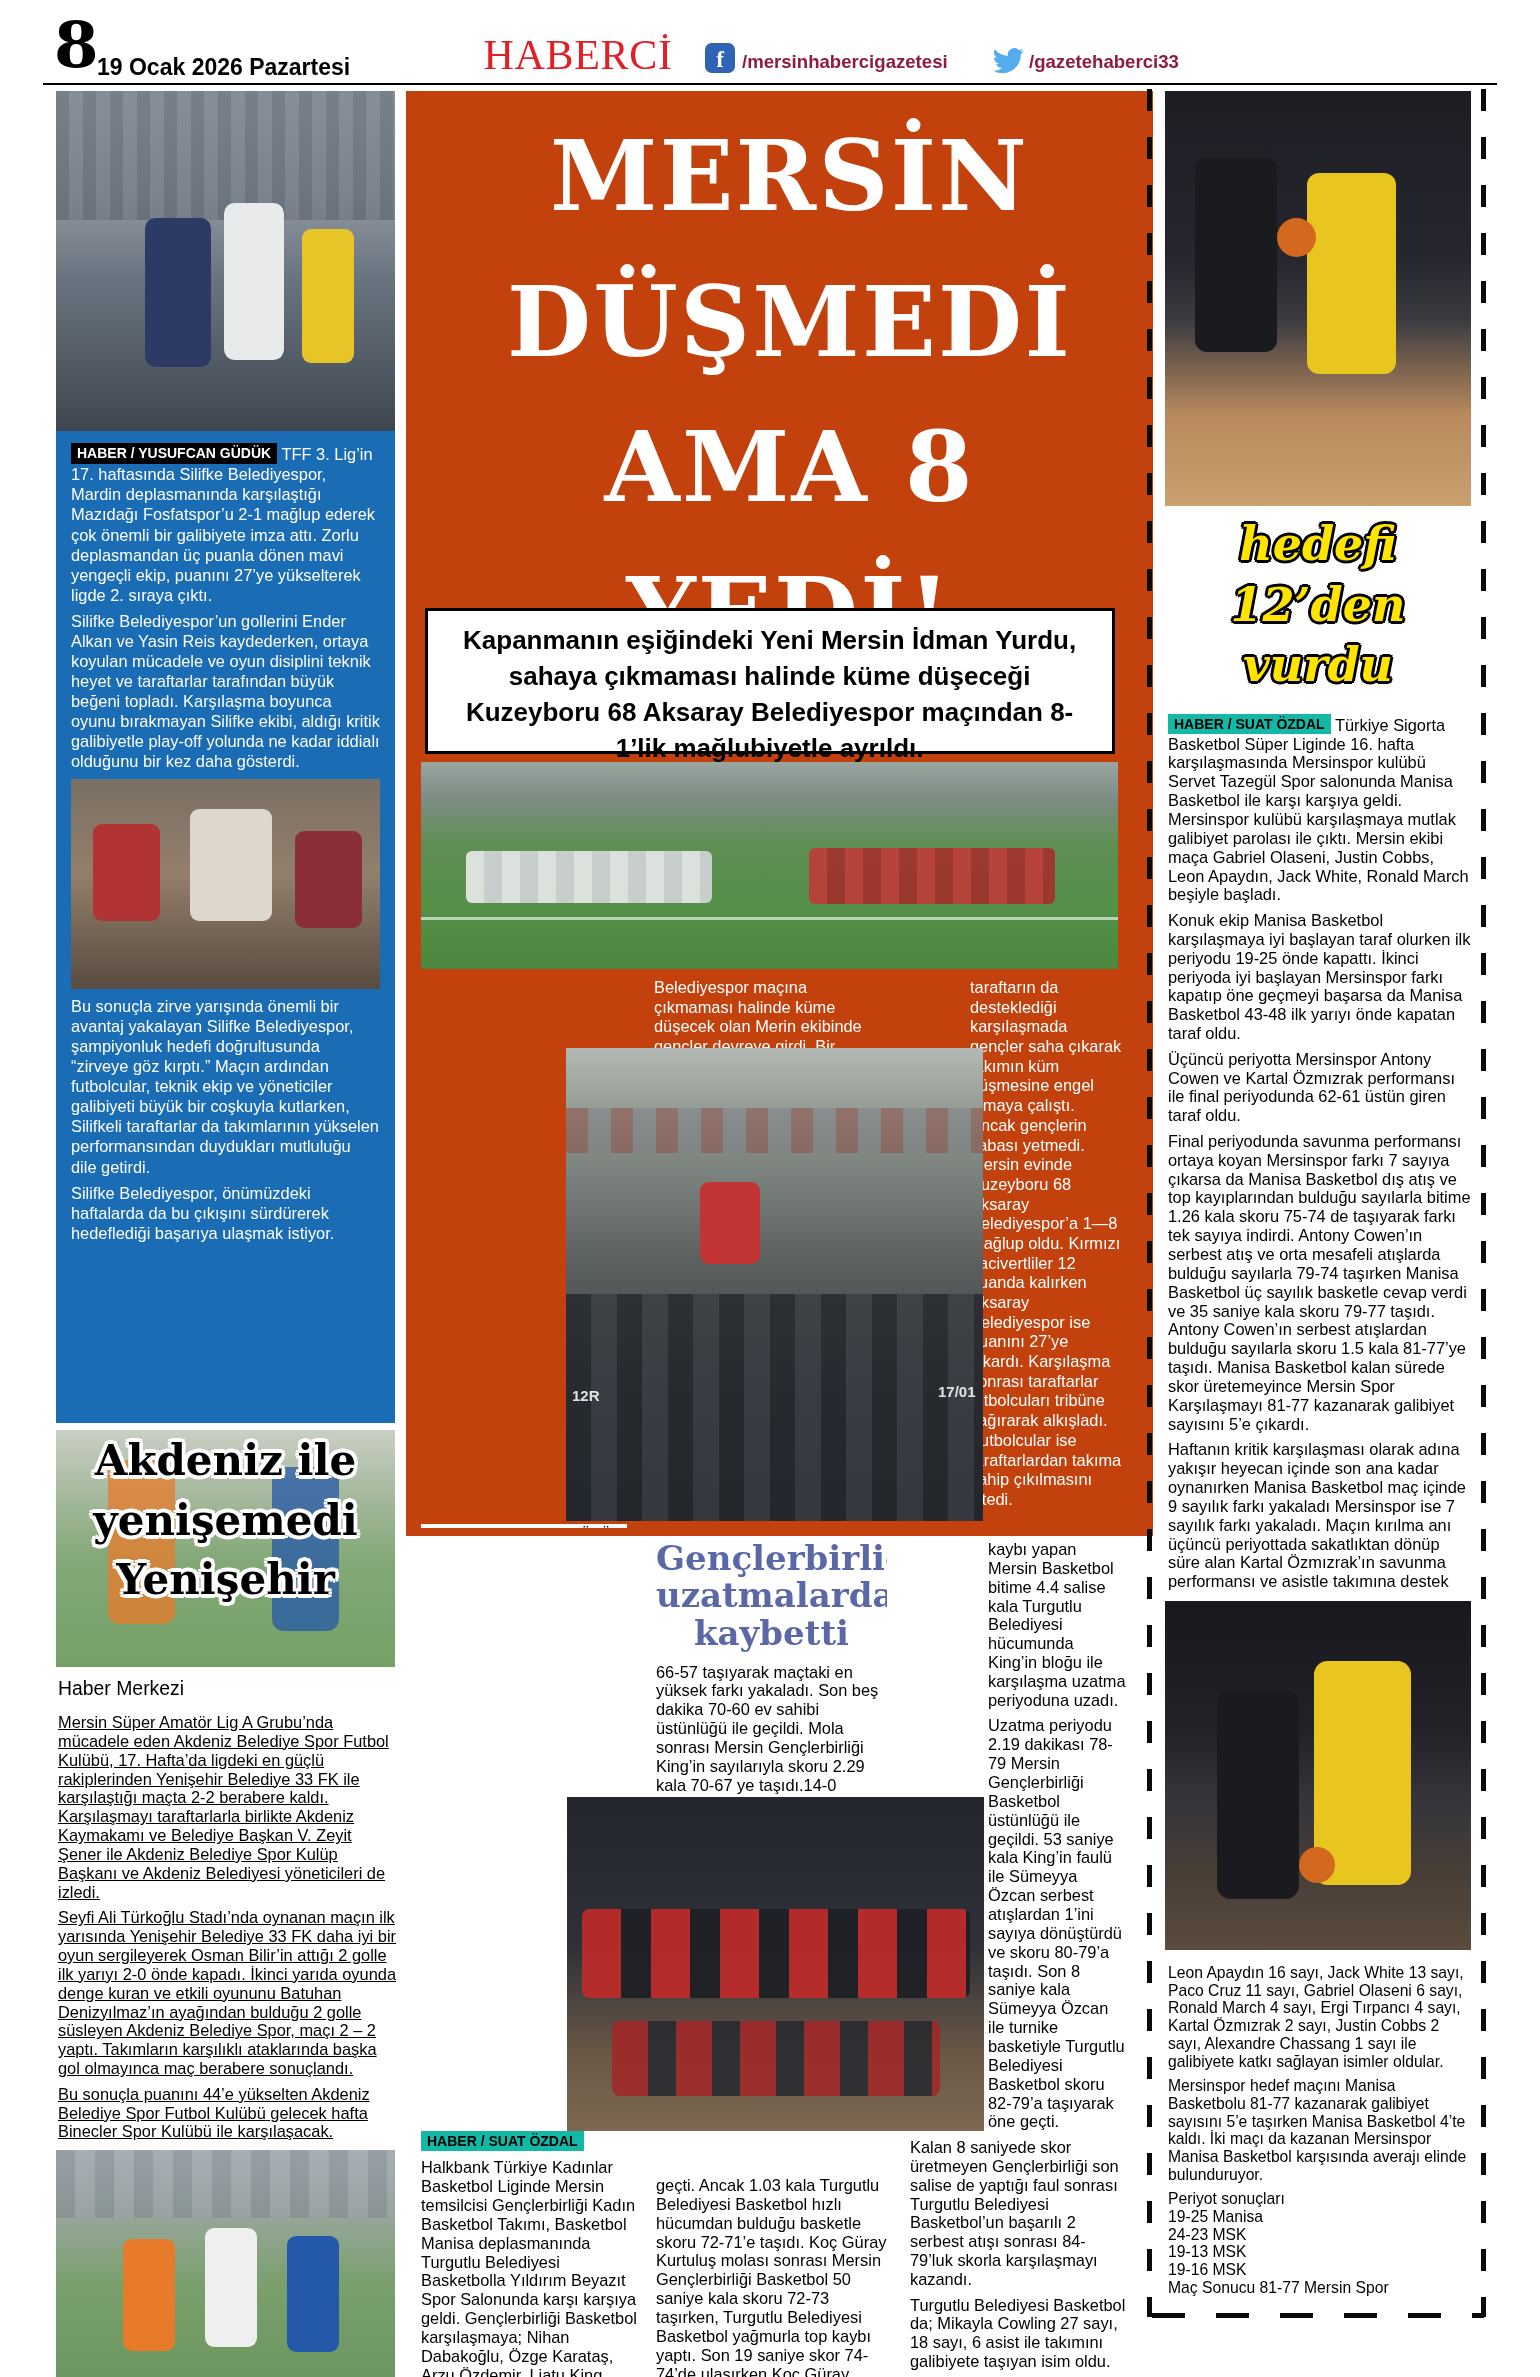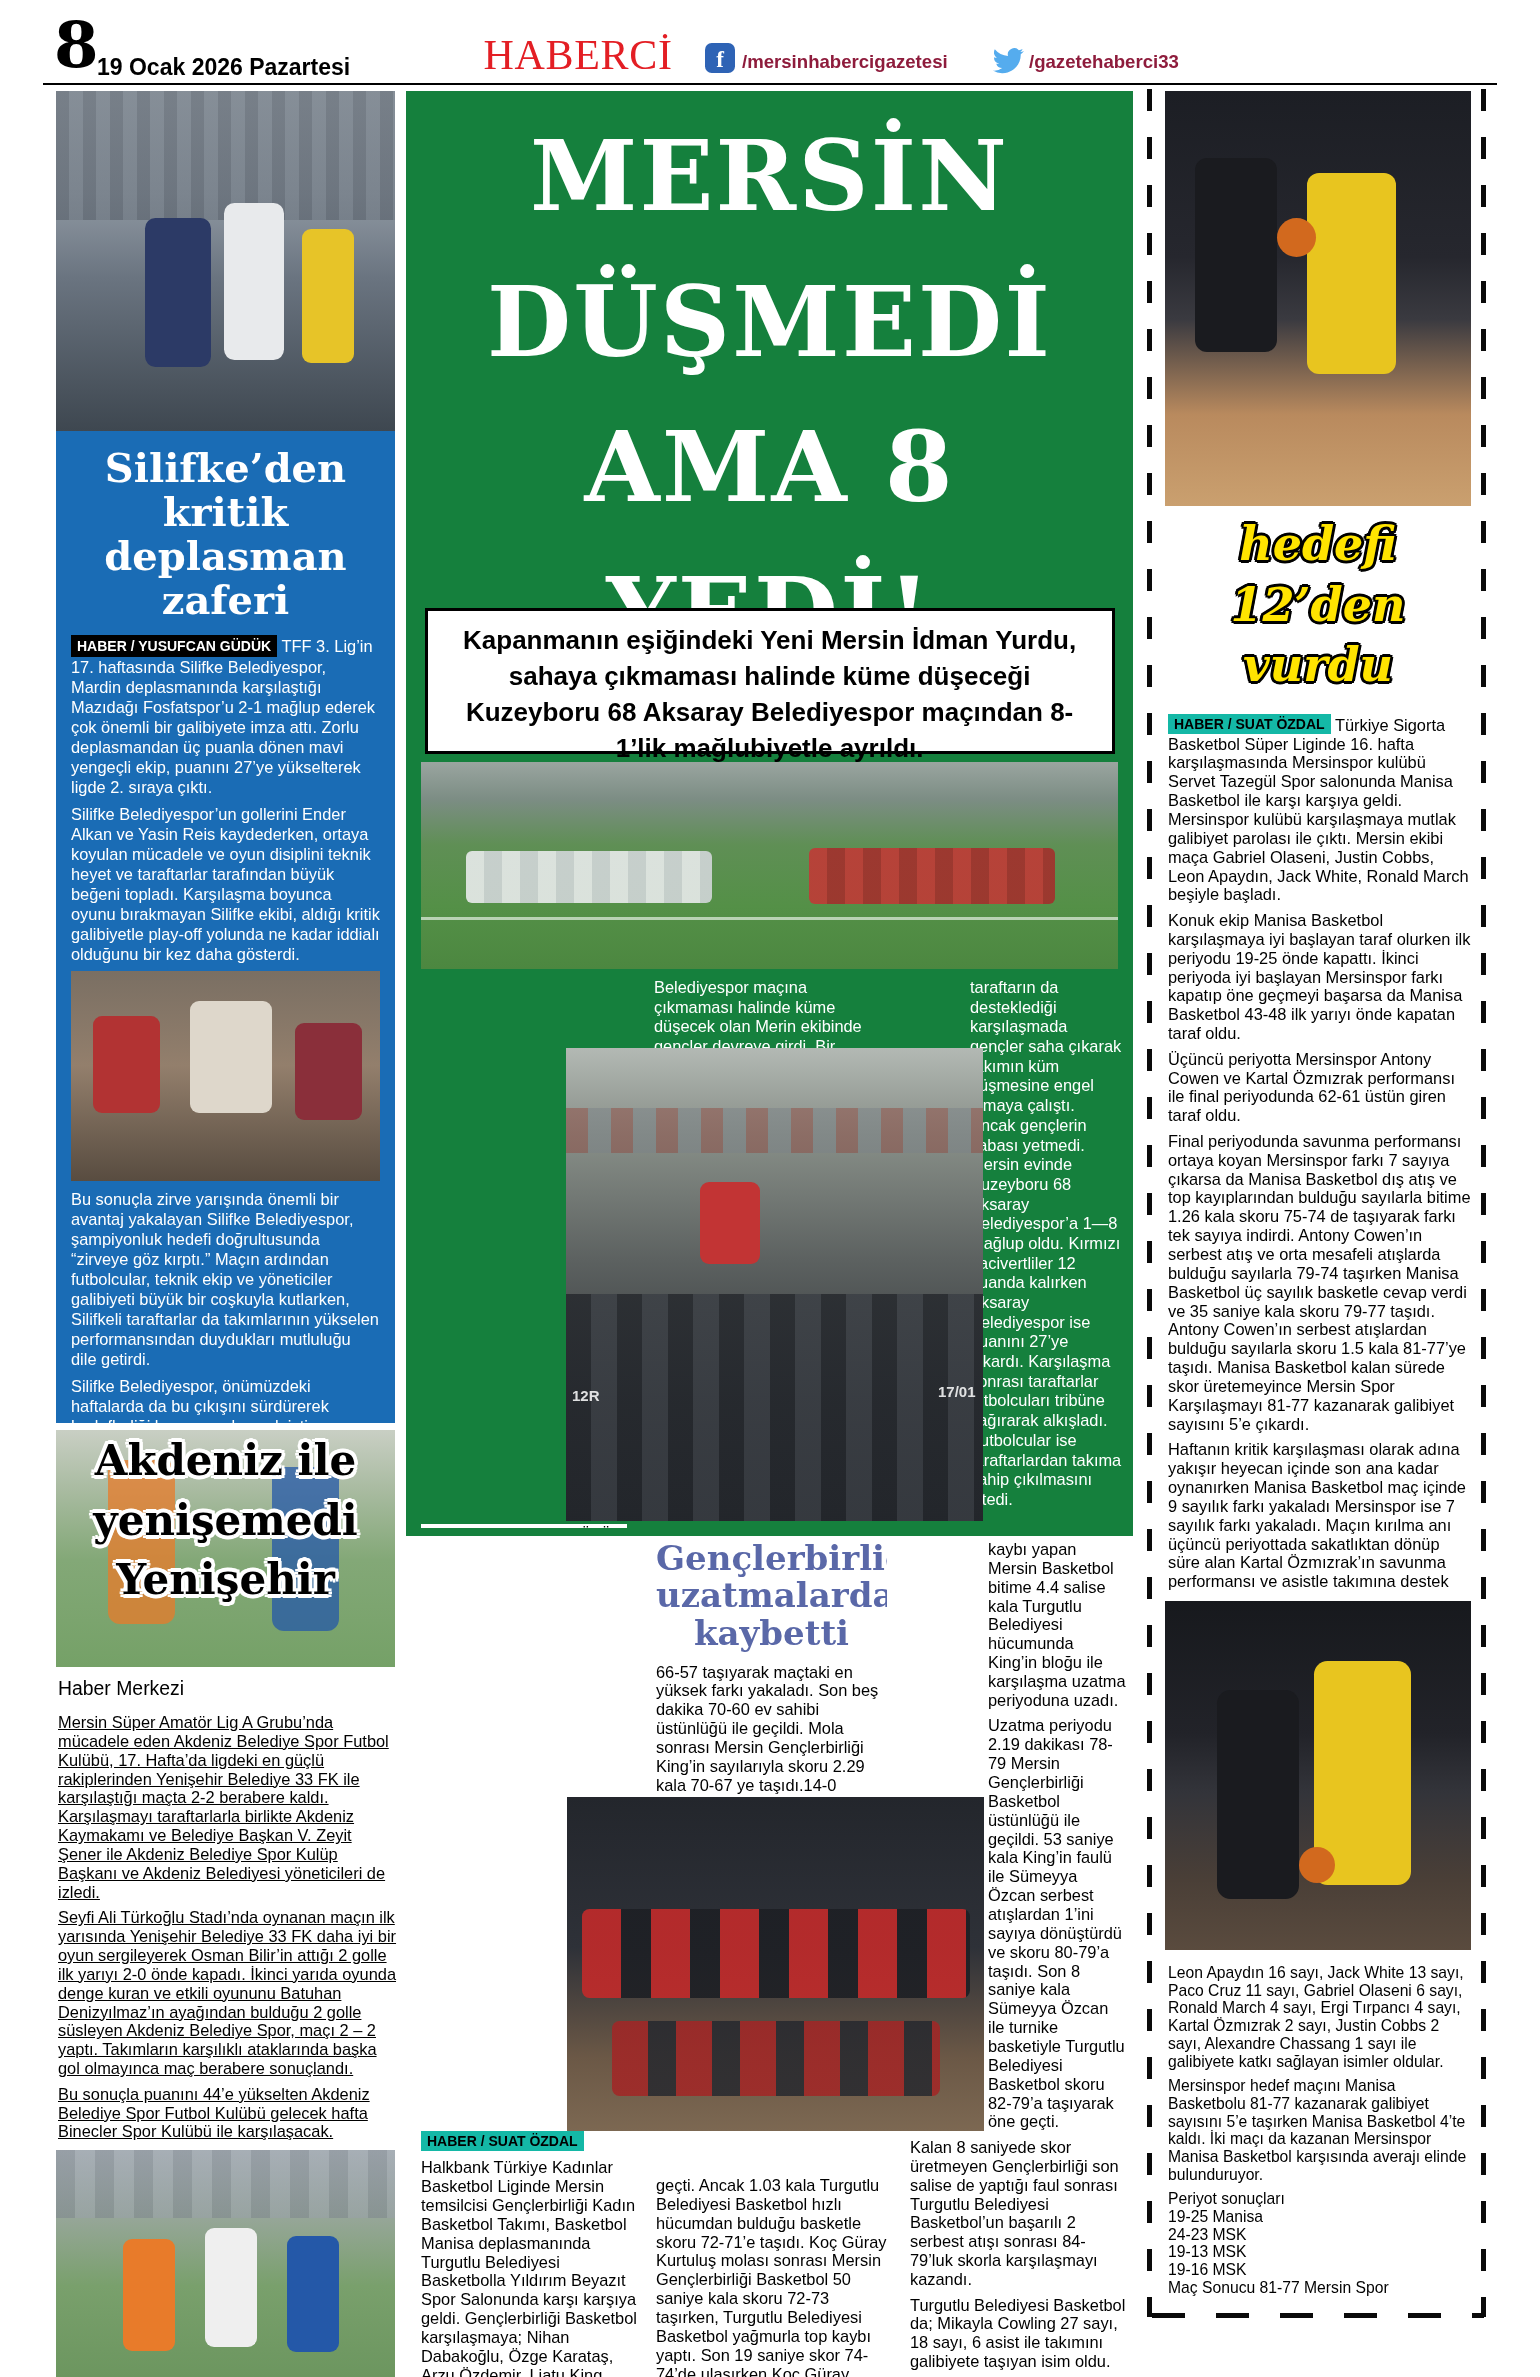--- a/index.html
+++ b/index.html
@@ -21,21 +21,21 @@
   .h-silifke{font-family:"DejaVu Serif",serif;font-weight:bold;font-size:40px;line-height:1.1;text-align:center;color:#fff;margin:3px 0 13.4px 0;}
   .bodyw{font-size:16.4px;line-height:1.22;color:#fff;}
   .bodyk{font-size:16.4px;line-height:1.15;color:#000;text-decoration:underline;}
   .tag{display:inline-block;font-weight:bold;font-size:14px;padding:2.2px 6px;vertical-align:1.5px;}
   .tag-black{background:#000;color:#fff;}
   .tag-white{background:#fff;color:#000;}
   .tag-gray{background:#14b8a6;color:#000;}
   .h-akdeniz{font-family:"DejaVu Serif",serif;font-weight:bold;font-size:42px;line-height:1.42;text-align:center;color:#000;
     text-shadow:-3px -3px 0 #fff,3px -3px 0 #fff,-3px 3px 0 #fff,3px 3px 0 #fff,0 -3.7px 0 #fff,0 3.7px 0 #fff,-3.7px 0 0 #fff,3.7px 0 0 #fff;}
   
-  .redbox{background:#15803d;overflow:hidden;}
+  .redbox{background:#c2410c;overflow:hidden;padding-left:20px;}
   .h-mersin{font-family:"DejaVu Serif",serif;font-weight:bold;font-size:97px;line-height:1.5;letter-spacing:2.2px;
             text-align:center;color:#fff;}
   .deckbox{background:#fff;border:3px solid #000;box-sizing:border-box;text-align:center;
            font-weight:bold;font-size:26px;line-height:1.38;color:#000;padding:12px 21px;}
   .redcol{color:#fff;font-size:16.4px;line-height:1.2;overflow:hidden;}
   .fl-r{float:right;}
   .fl-l{float:left;}
   .h-genc{font-family:"DejaVu Serif",serif;font-weight:bold;font-size:34px;line-height:1.1;text-align:center;color:#5a68a8;}
   .botcol{font-size:16.4px;line-height:1.15;color:#000;overflow:hidden;}
   .watermark{position:absolute;color:#fff;font-size:15px;font-weight:bold;opacity:.85;}
@@ -65,24 +65,20 @@
   <div class="abs hrule" style="left:43px;top:83px;width:1454px;height:2.2px;"></div>
 
   <div class="photo" style="left:56px;top:91px;width:339px;height:340px;background:linear-gradient(180deg,#aab2ba 0%,#9099a3 30%,#6a7480 55%,#3e4750 100%);">
     <div class="ph-shape" style="left:0;top:0;width:100%;height:38%;background:repeating-linear-gradient(90deg,#565e68 0 13.4px,#6e7781 13.4px 27px);opacity:.6;"></div>
     <div class="ph-shape" style="left:89px;top:127px;width:66px;height:149px;background:#2c3a66;border-radius:10.4px;"></div>
     <div class="ph-shape" style="left:168px;top:112px;width:60px;height:157px;background:#e8eaec;border-radius:10.4px;"></div>
     <div class="ph-shape" style="left:246px;top:138px;width:52px;height:134px;background:#e7c428;border-radius:9px;"></div>
   </div>
 
   <div class="abs bluebox" style="left:56px;top:431px;width:339px;height:992px;">
-    <div class="h-silifke">
-      <div>Silifke’den kritik</div>
-      <div>deplasman zaferi</div>
-    </div>
     <p class="bodyw"><span class="tag tag-black">HABER / YUSUFCAN GÜDÜK</span> <span>TFF 3. Lig’in 17. haftasında Silifke Belediyespor, Mardin deplasmanında karşılaştığı Mazıdağı Fosfatspor’u 2-1 mağlup ederek çok önemli bir galibiyete imza attı. Zorlu deplasmandan üç puanla dönen mavi yengeçli ekip, puanını 27’ye yükselterek ligde 2. sıraya çıktı.</span></p>
     <p class="bodyw">Silifke Belediyespor’un gollerini Ender Alkan ve Yasin Reis kaydederken, ortaya koyulan mücadele ve oyun disiplini teknik heyet ve taraftarlar tarafından büyük beğeni topladı. Karşılaşma boyunca oyunu bırakmayan Silifke ekibi, aldığı kritik galibiyetle play-off yolunda ne kadar iddialı olduğunu bir kez daha gösterdi.</p>
     <div style="position:relative;width:100%;height:210px;margin:7.5px 0;background:linear-gradient(180deg,#7a6f63 0%,#937f6c 45%,#584c40 100%);overflow:hidden;">
       <div class="ph-shape" style="left:22.4px;top:45px;width:67px;height:97px;background:#b23333;border-radius:9px;"></div>
       <div class="ph-shape" style="left:119px;top:30px;width:82px;height:112px;background:#ded7cb;border-radius:9px;"></div>
       <div class="ph-shape" style="left:224px;top:52px;width:67px;height:97px;background:#8a2f3a;border-radius:9px;"></div>
     </div>
     <p class="bodyw">Bu sonuçla zirve yarışında önemli bir avantaj yakalayan Silifke Belediyespor, şampiyonluk hedefi doğrultusunda “zirveye göz kırptı.” Maçın ardından futbolcular, teknik ekip ve yöneticiler galibiyeti büyük bir coşkuyla kutlarken, Silifkeli taraftarlar da takımlarının yükselen performansından duydukları mutluluğu dile getirdi.</p>
     <p class="bodyw">Silifke Belediyespor, önümüzdeki haftalarda da bu çıkışını sürdürerek hedeflediği başarıya ulaşmak istiyor.</p>
   </div>

